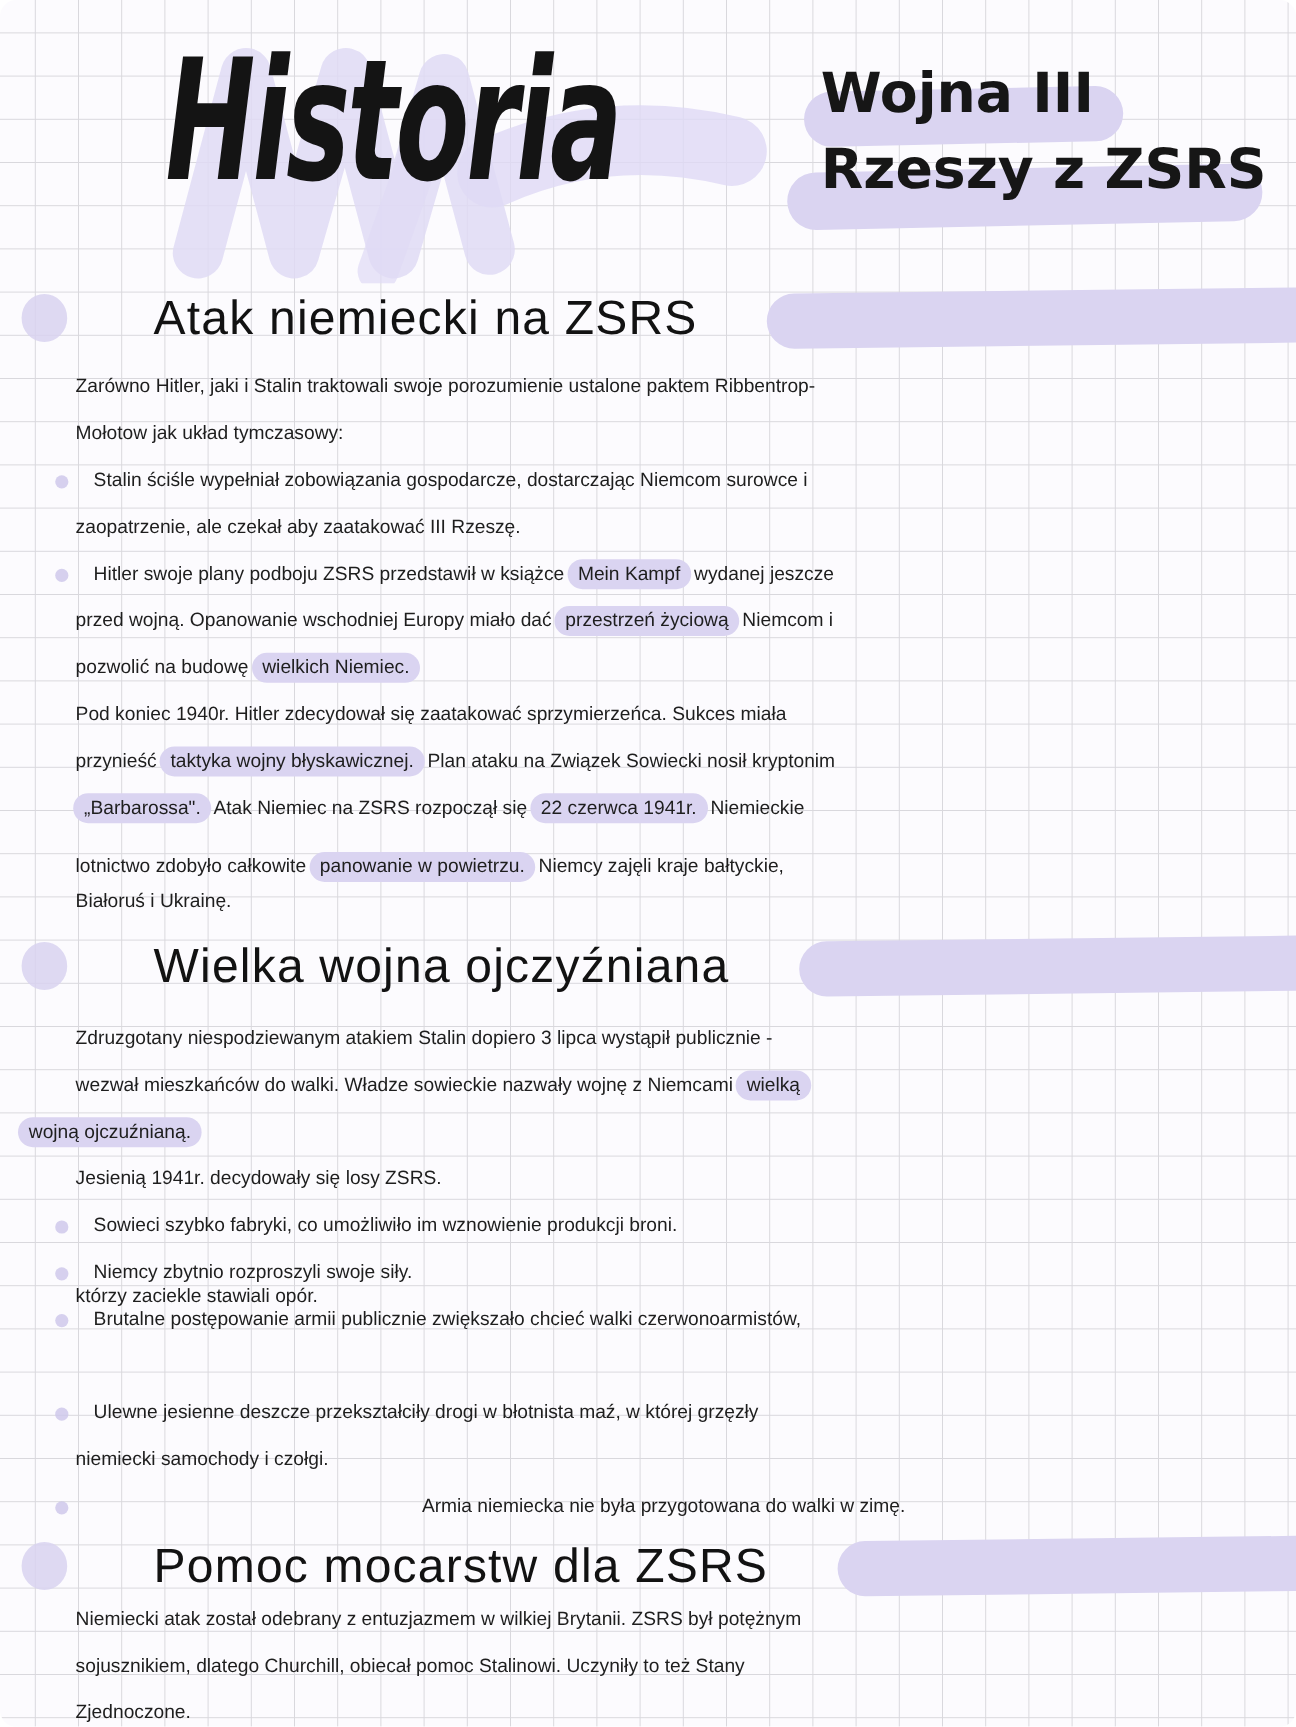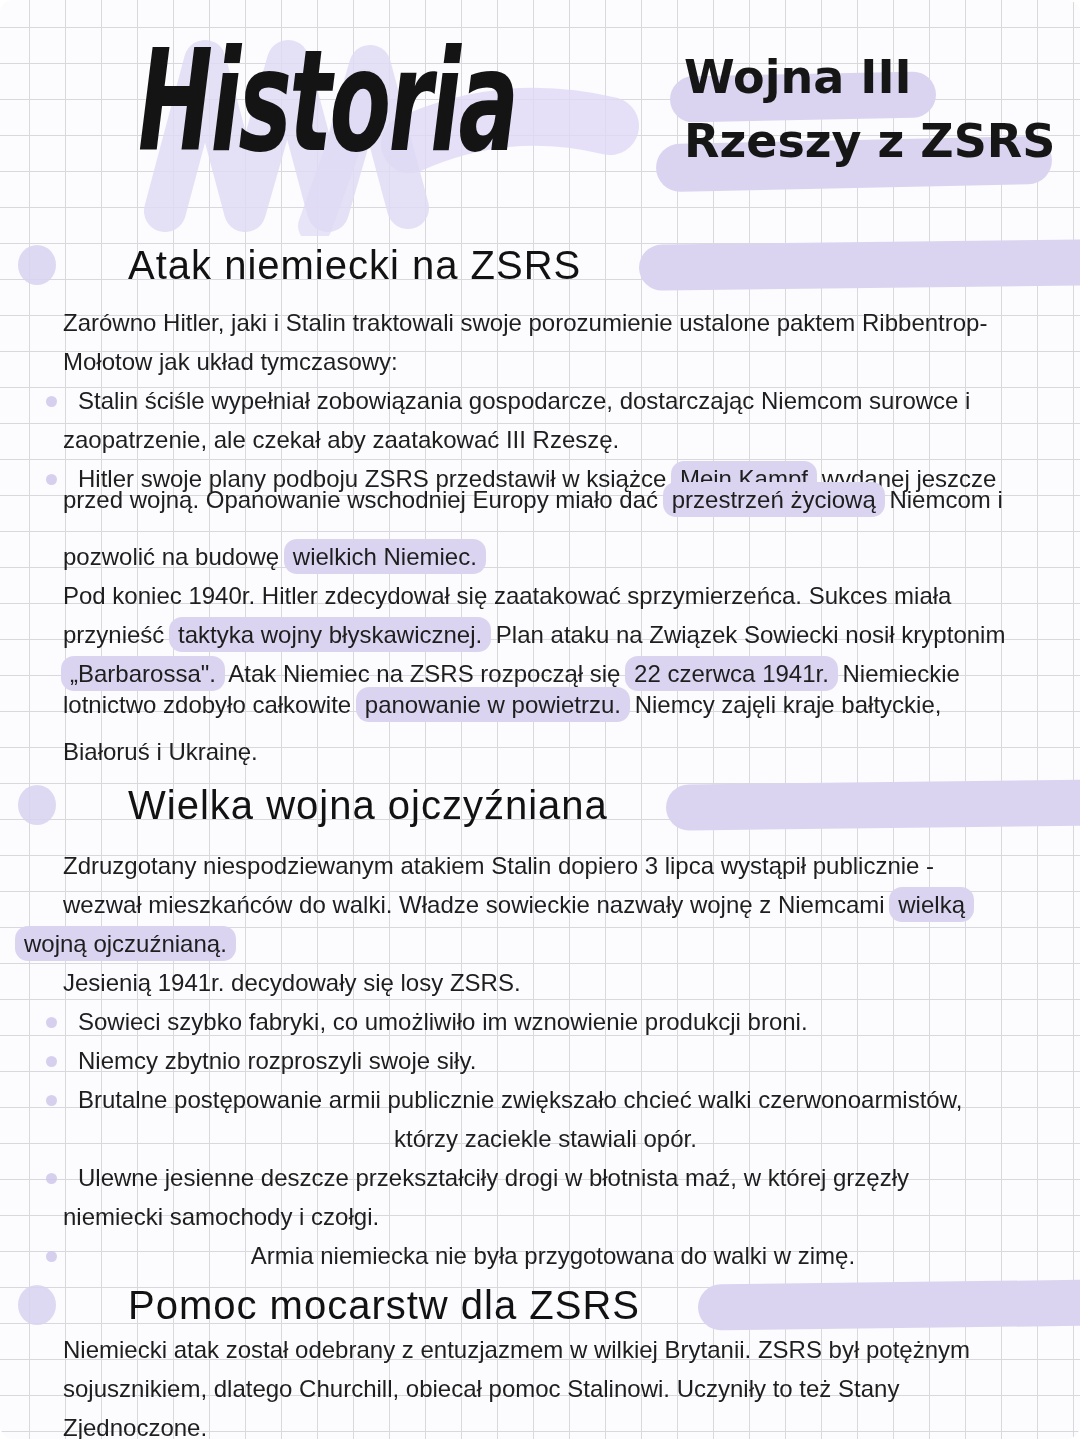--- a/index.html
+++ b/index.html
@@ -55,21 +55,21 @@
     white-space:nowrap;
   }
   .h-pill{
     flex:1 1 auto;height:46px;margin-left:14px;margin-right:-30px;
     background:#dad4f1;border-radius:26px;
     transform:rotate(-.7deg);
   }
   
   .line{
     position:absolute;left:0;width:1028px;height:39px;
-    font-size:24px;line-height:39px;white-space:nowrap;
+    font-size:16px;line-height:39px;white-space:nowrap;
     padding-left:63px;box-sizing:border-box;color:#1e1e1e;
   }
   .line.bulleted{padding-left:78px;}
   .dot{
     position:absolute;left:46px;top:15px;width:11px;height:11px;border-radius:50%;
     background:#ccc6ea;opacity:.8;
   }
   .hl{
     background:#dad4f1;border-radius:13px;padding:4px 9px;margin:0 -2px;
   }
@@ -102,40 +102,40 @@
       <div class="heading-row" style="top: 242px;">
         <span class="h-bullet"></span>
         <h2 class="h-text">Atak niemiecki na ZSRS</h2>
         <div class="h-pill"></div>
       </div>
       <div class="line" style="top: 303px;"><span>Zarówno Hitler, jaki i Stalin traktowali swoje porozumienie ustalone paktem Ribbentrop-</span></div>
       <div class="line" style="top: 342px;"><span>Mołotow jak układ tymczasowy:</span></div>
       <div class="line bulleted" style="top: 381px;"><span class="dot"></span><span>Stalin ściśle wypełniał zobowiązania gospodarcze, dostarczając Niemcom surowce i</span></div>
       <div class="line" style="top: 420px;"><span>zaopatrzenie, ale czekał aby zaatakować III Rzeszę.</span></div>
       <div class="line bulleted" style="top: 459px;"><span class="dot"></span><span>Hitler swoje plany podboju ZSRS przedstawił w książce </span><span class="hl">Mein Kampf</span><span> wydanej jeszcze</span></div>
-      <div class="line" style="top: 480px;"><span>przed wojną. Opanowanie wschodniej Europy miało dać </span><span class="hl">przestrzeń życiową</span><span> Niemcom i</span></div>
+      <div class="line" style="top: 498px;"><span>przed wojną. Opanowanie wschodniej Europy miało dać </span><span class="hl">przestrzeń życiową</span><span> Niemcom i</span></div>
       <div class="line" style="top: 537px;"><span>pozwolić na budowę </span><span class="hl">wielkich Niemiec.</span></div>
       <div class="line" style="top: 576px;"><span>Pod koniec 1940r. Hitler zdecydował się zaatakować sprzymierzeńca. Sukces miała</span></div>
       <div class="line" style="top: 615px;"><span>przynieść </span><span class="hl">taktyka wojny błyskawicznej.</span><span> Plan ataku na Związek Sowiecki nosił kryptonim</span></div>
       <div class="line" style="top: 654px;"><span class="hl">„Barbarossa".</span><span> Atak Niemiec na ZSRS rozpoczął się </span><span class="hl">22 czerwca 1941r.</span><span> Niemieckie</span></div>
-      <div class="line" style="top: 685px;"><span>lotnictwo zdobyło całkowite </span><span class="hl">panowanie w powietrzu.</span><span> Niemcy zajęli kraje bałtyckie,</span></div>
+      <div class="line" style="top: 703px;"><span>lotnictwo zdobyło całkowite </span><span class="hl">panowanie w powietrzu.</span><span> Niemcy zajęli kraje bałtyckie,</span></div>
       <div class="line" style="top: 732px;"><span>Białoruś i Ukrainę.</span></div>
       <div class="heading-row" style="top: 782px;">
         <span class="h-bullet"></span>
         <h2 class="h-text">Wielka wojna ojczyźniana</h2>
         <div class="h-pill"></div>
       </div>
       <div class="line" style="top: 846px;"><span>Zdruzgotany niespodziewanym atakiem Stalin dopiero 3 lipca wystąpił publicznie -</span></div>
       <div class="line" style="top: 885px;"><span>wezwał mieszkańców do walki. Władze sowieckie nazwały wojnę z Niemcami </span><span class="hl">wielką</span></div>
       <div class="line" style="top: 924px; padding-left: 17px;"><span class="hl">wojną ojczuźnianą.</span></div>
       <div class="line" style="top: 963px;"><span>Jesienią 1941r. decydowały się losy ZSRS.</span></div>
       <div class="line bulleted" style="top: 1002px;"><span class="dot"></span><span>Sowieci szybko fabryki, co umożliwiło im wznowienie produkcji broni.</span></div>
       <div class="line bulleted" style="top: 1041px;"><span class="dot"></span><span>Niemcy zbytnio rozproszyli swoje siły.</span></div>
       <div class="line bulleted" style="top: 1080px;"><span class="dot"></span><span>Brutalne postępowanie armii publicznie zwiększało chcieć walki czerwonoarmistów,</span></div>
-      <div class="line" style="top: 1119px; text-align: center;"><span>którzy zaciekle stawiali opór.</span></div>
+      <div class="line" style="top: 1061px;"><span>którzy zaciekle stawiali opór.</span></div>
       <div class="line bulleted" style="top: 1158px;"><span class="dot"></span><span>Ulewne jesienne deszcze przekształciły drogi w błotnista maź, w której grzęzły</span></div>
       <div class="line" style="top: 1197px;"><span>niemiecki samochody i czołgi.</span></div>
       <div class="line bulleted" style="top: 1236px; text-align: center;"><span class="dot"></span><span>Armia niemiecka nie była przygotowana do walki w zimę.</span></div>
       <div class="heading-row" style="top: 1282px;">
         <span class="h-bullet"></span>
         <h2 class="h-text">Pomoc mocarstw dla ZSRS</h2>
         <div class="h-pill"></div>
       </div>
       <div class="line" style="top: 1330px;"><span>Niemiecki atak został odebrany z entuzjazmem w wilkiej Brytanii. ZSRS był potężnym</span></div>
       <div class="line" style="top: 1369px;"><span>sojusznikiem, dlatego Churchill, obiecał pomoc Stalinowi. Uczyniły to też Stany</span></div>

